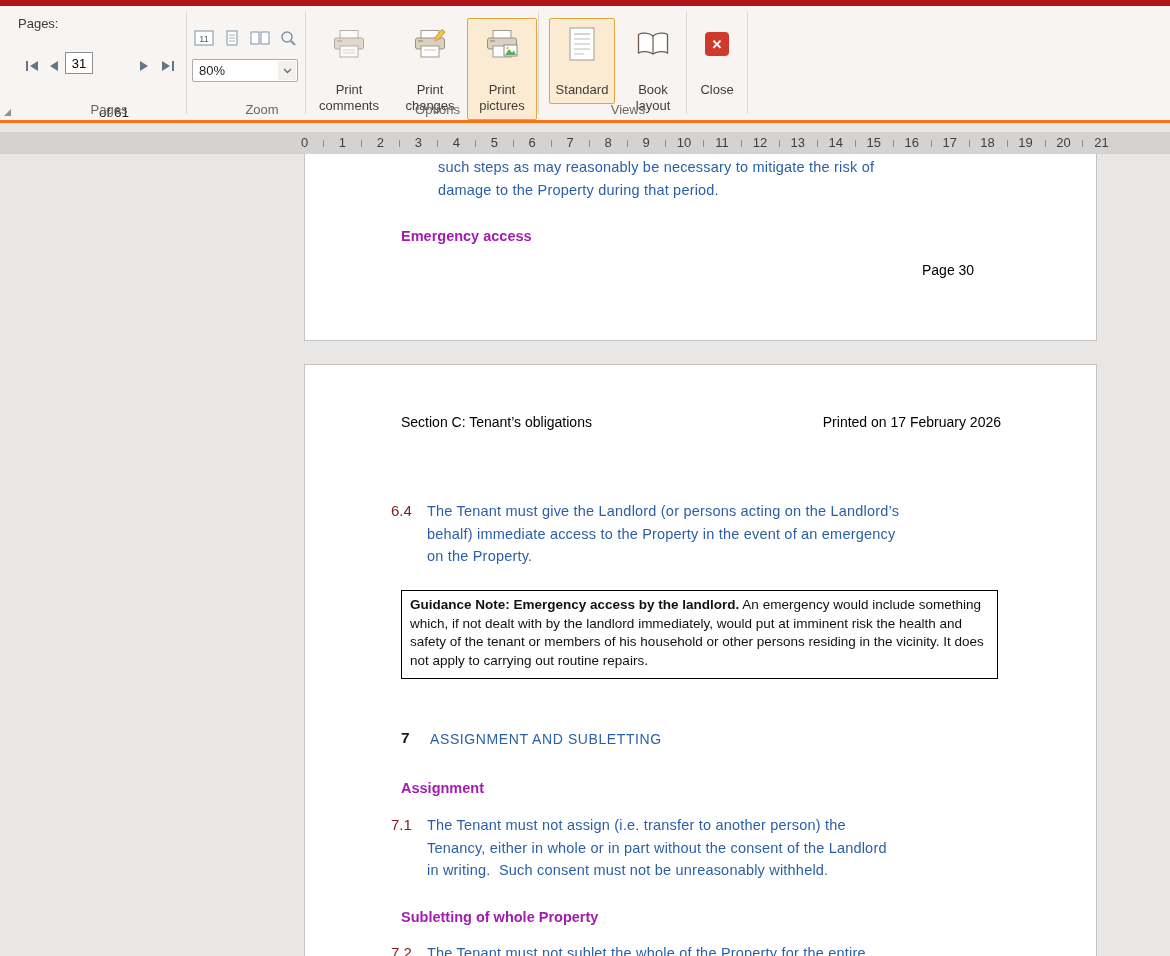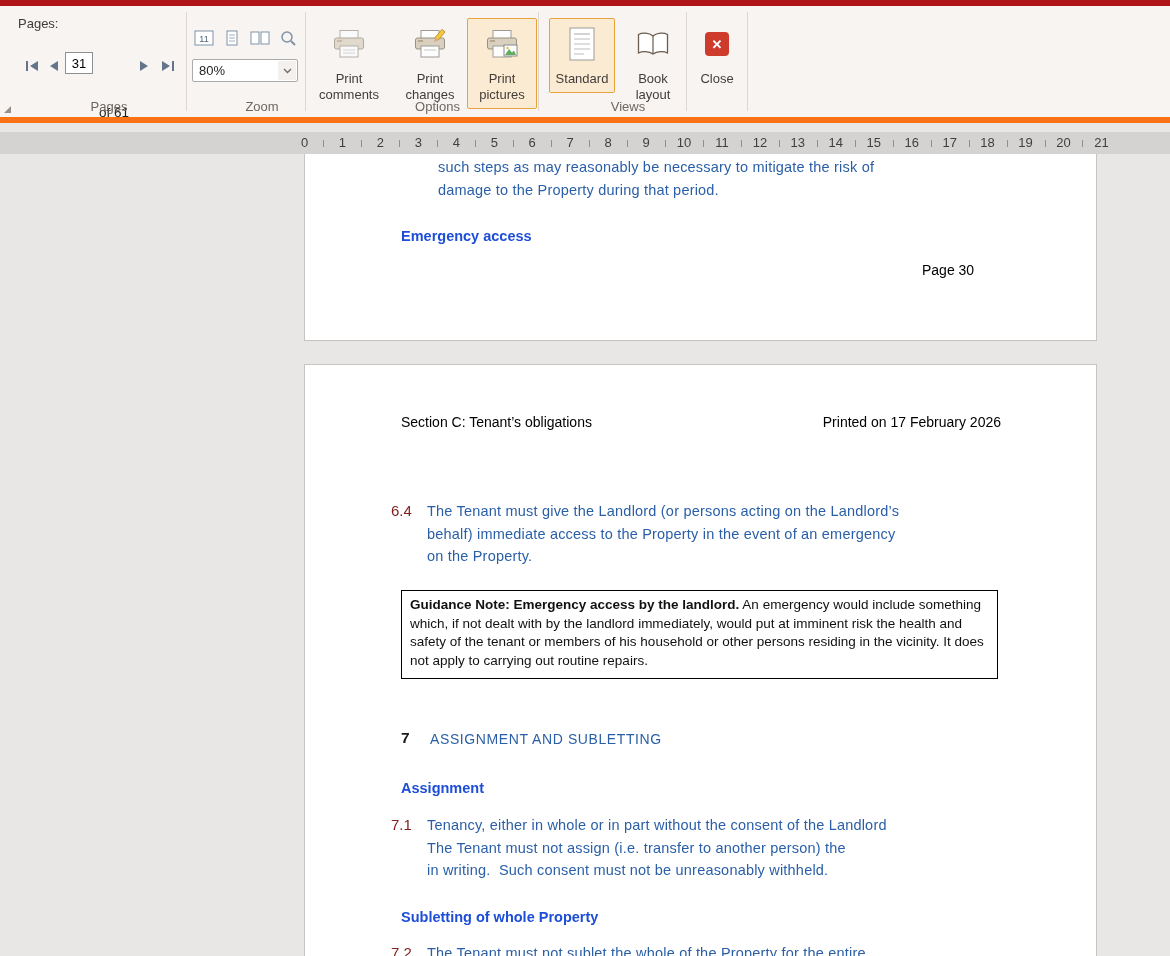--- a/index.html
+++ b/index.html
@@ -5,21 +5,21 @@
   html,body{margin:0;padding:0;}
   body{
     width:1170px;height:956px;overflow:hidden;position:relative;
     background:#e9e7e5;font-family:"Liberation Sans",sans-serif;
     -webkit-font-smoothing:antialiased;
   }
   
   .titlebar{position:absolute;top:0;left:0;width:100%;height:6px;background:#ae1418;}
   
   .ribbon{position:absolute;top:6px;left:0;width:100%;height:117px;background:#f8f4f2;
-    border-bottom:6px solid #f97316;box-sizing:border-box;}
+    border-bottom:3px solid #f97316;box-sizing:border-box;}
   .group-sep{position:absolute;top:6px;bottom:6px;width:1px;background:#ded6d3;}
   .group-label{position:absolute;bottom:3px;font-size:13px;color:#6e6661;text-align:center;margin-left:16px;}
   .launcher{position:absolute;left:4px;bottom:4px;width:0;height:0;
     border-bottom:7px solid #968f8a;border-left:7px solid transparent;}
   
   .pages-caption{position:absolute;left:18px;top:10px;font-size:13px;color:#3f3b38;}
   .navbtn{position:absolute;top:50px;width:20px;height:20px;display:flex;align-items:center;justify-content:center;}
   .page-input{position:absolute;left:65px;top:46px;width:26px;height:20px;border:1px solid #8f8f8f;
     font-size:13px;text-align:center;padding:0;background:#fff;font-family:"Liberation Sans",sans-serif;}
   .of-label{position:absolute;left:99px;top:51px;font-size:13.5px;color:#1f1f1f;margin-top:48px;}
@@ -27,37 +27,37 @@
   .zoom-iconbtn{position:absolute;top:21px;width:24px;height:22px;display:flex;align-items:center;justify-content:center;}
   .zoom-select{position:absolute;left:192px;top:53px;width:106px;height:23px;background:#fff;
     border:1px solid #ababab;border-radius:2px;font-size:13px;color:#1f1f1f;
     display:flex;align-items:center;padding-left:6px;box-sizing:border-box;}
   .zoom-chev{position:absolute;right:1px;top:1px;bottom:1px;width:18px;background:#f3f0ee;
     display:flex;align-items:center;justify-content:center;}
   
   .bigbtn{position:absolute;top:12px;display:flex;flex-direction:column;align-items:center;
     padding:5px 2px 5px;box-sizing:border-box;border:1px solid transparent;border-radius:2px;}
   .bigbtn .iconbox{height:40px;display:flex;align-items:center;justify-content:center;}
-  .bigbtn .lbl{font-size:13px;color:#413d3a;text-align:center;line-height:16px;margin-top:7px;}
+  .bigbtn .lbl{font-size:13px;color:#413d3a;text-align:center;line-height:16px;margin-top:18px;}
   .bigbtn.selected{background:#fcebd3;border-color:#e7a33e;}
   .close-ic{width:24px;height:24px;background:#ce3b2c;border-radius:4px;color:#fff;
     font-weight:bold;font-size:13px;display:flex;align-items:center;justify-content:center;}
   
   .ruler{position:absolute;top:132px;left:0;width:100%;height:22px;background:#d5d3d1;}
   .ruler-num{position:absolute;top:3px;transform:translateX(-50%);font-size:13px;color:#3f3f3f;}
   .ruler-tick{position:absolute;top:8px;width:1px;height:7px;background:#8f8f8f;}
   
   .canvas{position:absolute;top:154px;left:0;right:0;bottom:0;background:#e9e7e5;overflow:hidden;}
   .page{position:absolute;left:304px;width:793px;background:#fff;border:1px solid #c6c4c2;box-sizing:border-box;}
   .page1{top:0;height:187px;border-top:none;}
   .page2{top:210px;height:760px;}
   .abs{position:absolute;}
   .doc-blue{color:#2a5fa8;font-size:14.5px;line-height:22.5px;letter-spacing:0.2px;}
   .doc-lines > div{white-space:pre;}
-  .doc-bold{font-weight:bold;font-size:14.5px;color:#1d4ed8;text-align:center;}
+  .doc-bold{font-weight:bold;font-size:14.5px;color:#a21caf;text-align:center;}
   .doc-plain{font-size:14px;color:#000;}
   .page-header{position:absolute;left:96px;right:95px;top:49px;display:flex;
     justify-content:space-between;font-size:14px;color:#000;}
   .clause-num{position:absolute;left:86px;font-size:15px;color:#7f1d1d;line-height:22.5px;}
   .clause-text{position:absolute;left:122px;}
   .guidance{position:absolute;left:96px;top:225px;width:597px;border:1px solid #000;
     box-sizing:border-box;padding:5px 8px 7px;font-size:13.5px;line-height:18.7px;color:#111;}
   .g-bold{font-weight:bold;}
   .sec7-num{position:absolute;left:96px;top:364px;font-weight:bold;font-size:15.5px;color:#1a1a1a;}
   .sec7-title{position:absolute;left:125px;top:366px;color:#2a5fa8;font-size:14px;letter-spacing:0.6px;}
@@ -308,22 +308,22 @@
       <span class="g-bold">Guidance Note: Emergency access by the landlord.</span><span> An emergency would include something which, if not dealt with by the landlord immediately, would put at imminent risk the health and safety of the tenant or members of his household or other persons residing in the vicinity. It does not apply to carrying out routine repairs.</span>
     </div>
 
     <span class="sec7-num">7</span>
     <span class="sec7-title">ASSIGNMENT AND SUBLETTING</span>
 
     <div class="abs doc-bold" style="left:96px;top:415px;">Assignment</div>
 
     <span class="clause-num" style="top:449px;">7.1</span>
     <div class="clause-text doc-blue doc-lines" style="top:449px;">
+        <div>The Tenant must not assign (i.e. transfer to another person) the</div>
         <div>Tenancy, either in whole or in part without the consent of the Landlord</div>
-        <div>The Tenant must not assign (i.e. transfer to another person) the</div>
         <div>in writing.  Such consent must not be unreasonably withheld.</div>
       </div>
 
     <div class="abs doc-bold" style="left:96px;top:544px;">Subletting of whole Property</div>
 
     <span class="clause-num" style="top:577px;">7.2</span>
     <div class="clause-text doc-blue doc-lines" style="top:577px;">
         <div>The Tenant must not sublet the whole of the Property for the entire</div>
       </div>
   </div>

